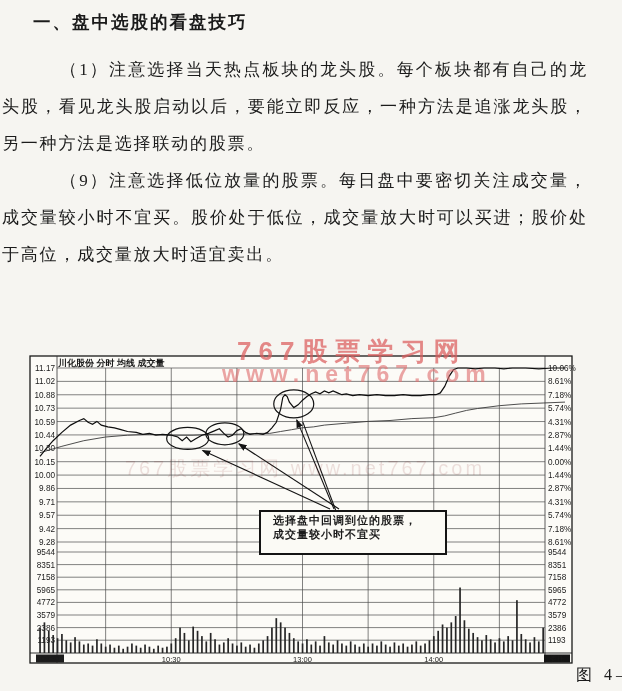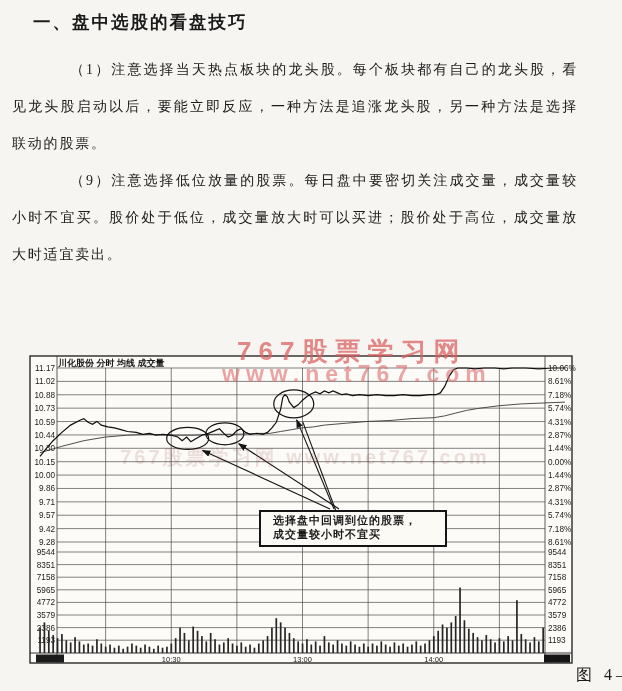--- a/index.html
+++ b/index.html
@@ -7,47 +7,47 @@
     width:622px;height:691px;position:relative;overflow:hidden;
     background:#f6f5f1;color:#1b1b1b;
     font-family:"Liberation Serif","DejaVu Serif",serif;
   }
   .text-block{position:absolute;left:0;top:0;width:590px}
   .heading{
     font-size:17.5px;font-weight:bold;margin:10px 0 17px 33px;
     letter-spacing:2px;
   }
   p.body-par{
-    margin:0 12px;font-size:14px;line-height:37px;
+    margin:0 2px;font-size:17px;line-height:37px;
     text-align:justify;text-indent:58px;letter-spacing:1.8px;
   }
   .chart-wrap{position:absolute;left:0;top:336px;width:622px;height:355px}
   #chart-svg{position:absolute;left:0;top:0;z-index:1}
   #chart-svg text{font-family:"Liberation Sans","DejaVu Sans",sans-serif;fill:#1a1a1a}
   .wm1{
     position:absolute;left:237px;top:-2px;z-index:3;
     font-family:"Liberation Sans",sans-serif;font-size:26px;font-weight:bold;
     color:#dc5e5e;opacity:.72;letter-spacing:7px;white-space:nowrap;
   }
   .wm2{
     position:absolute;left:222px;top:25px;z-index:3;
     font-family:"Liberation Sans",sans-serif;font-size:23px;font-weight:bold;
     color:#e07070;opacity:.62;letter-spacing:6px;white-space:nowrap;
   }
   .wm-faint{
-    position:absolute;left:50px;top:108px;width:510px;z-index:2;text-align:center;
-    font-family:"Liberation Sans",sans-serif;font-size:20px;font-weight:bold;
+    position:absolute;left:50px;top:119px;width:510px;z-index:2;text-align:center;
+    font-family:"Liberation Sans",sans-serif;font-size:20px;font-weight:normal;
     color:#7f1d1d;opacity:.13;letter-spacing:3px;white-space:nowrap;
   }
   .annot{
     position:absolute;left:259px;top:174px;width:168px;z-index:2;
     background:#fbfaf5;border:2px solid #141414;
     font-family:"Liberation Sans","DejaVu Sans",sans-serif;
     font-size:11px;font-weight:bold;line-height:13.5px;
-    padding:2px 4px 4px 12px;letter-spacing:1px;
+    padding:2px 4px 12px 12px;letter-spacing:1px;
   }
   .caption{
     position:absolute;left:0;top:329px;width:622px;text-align:right;
     font-size:16px;font-weight:normal;letter-spacing:4px;margin-left:38px;
   }
 </style>
 </head>
 <body>
 
 <div class="text-block">

